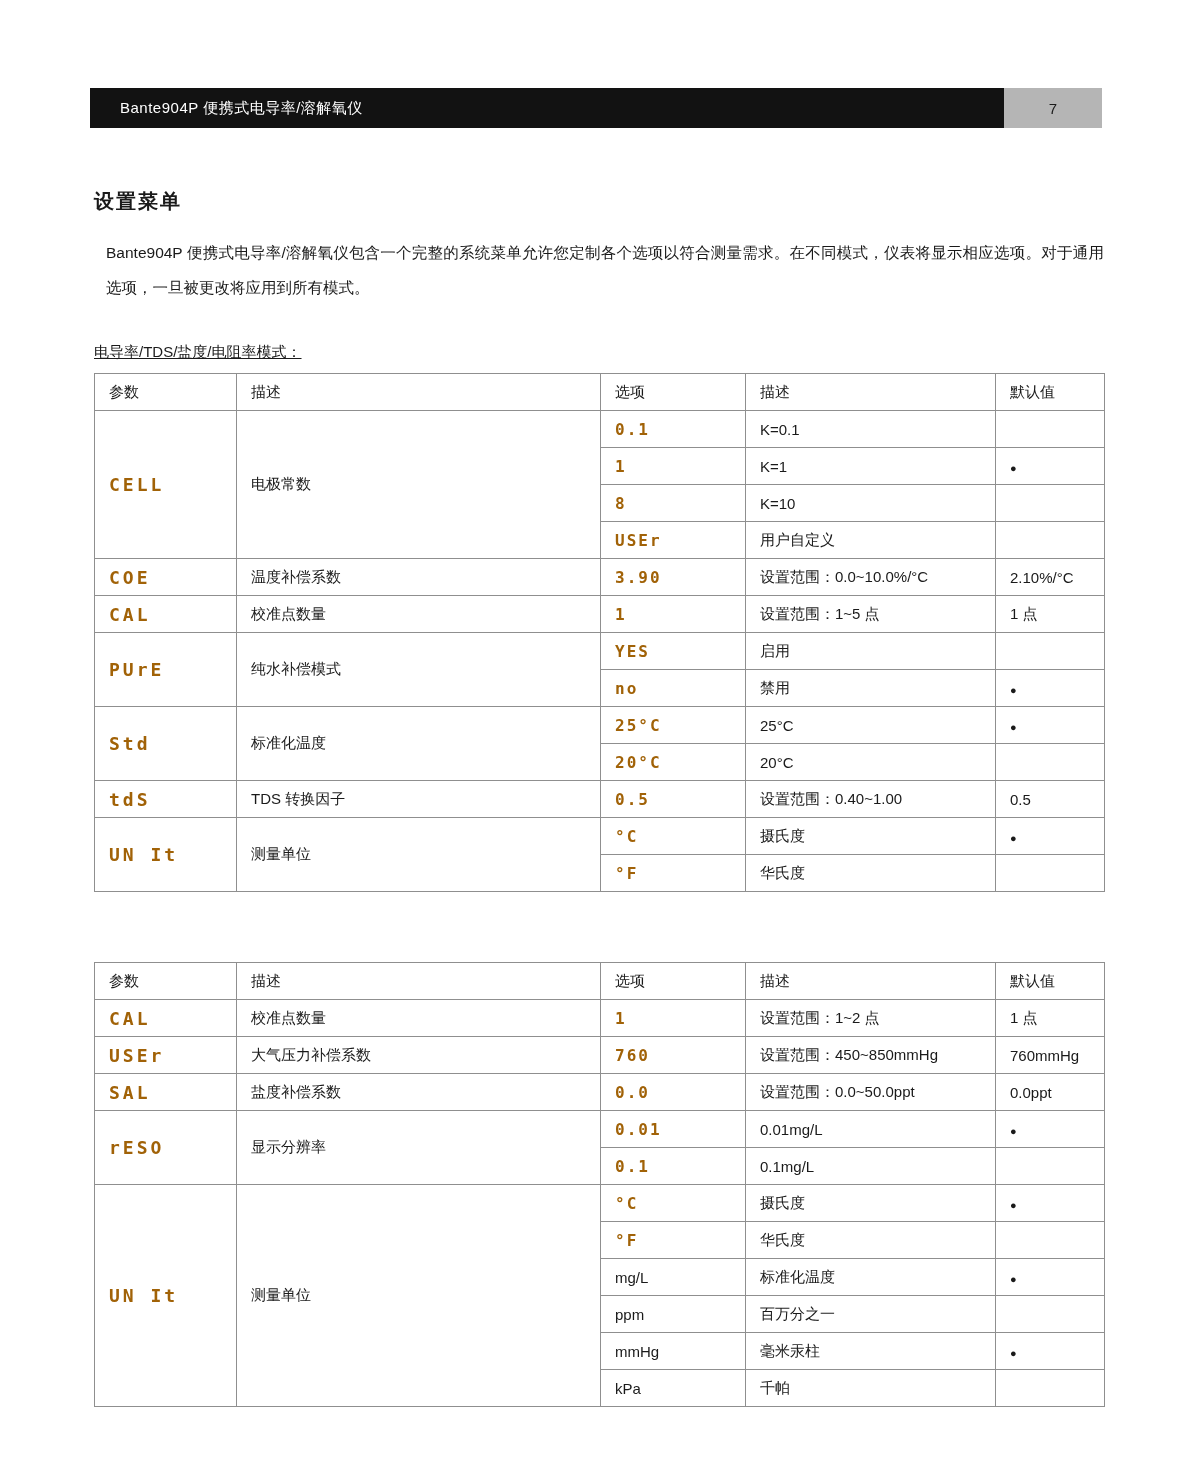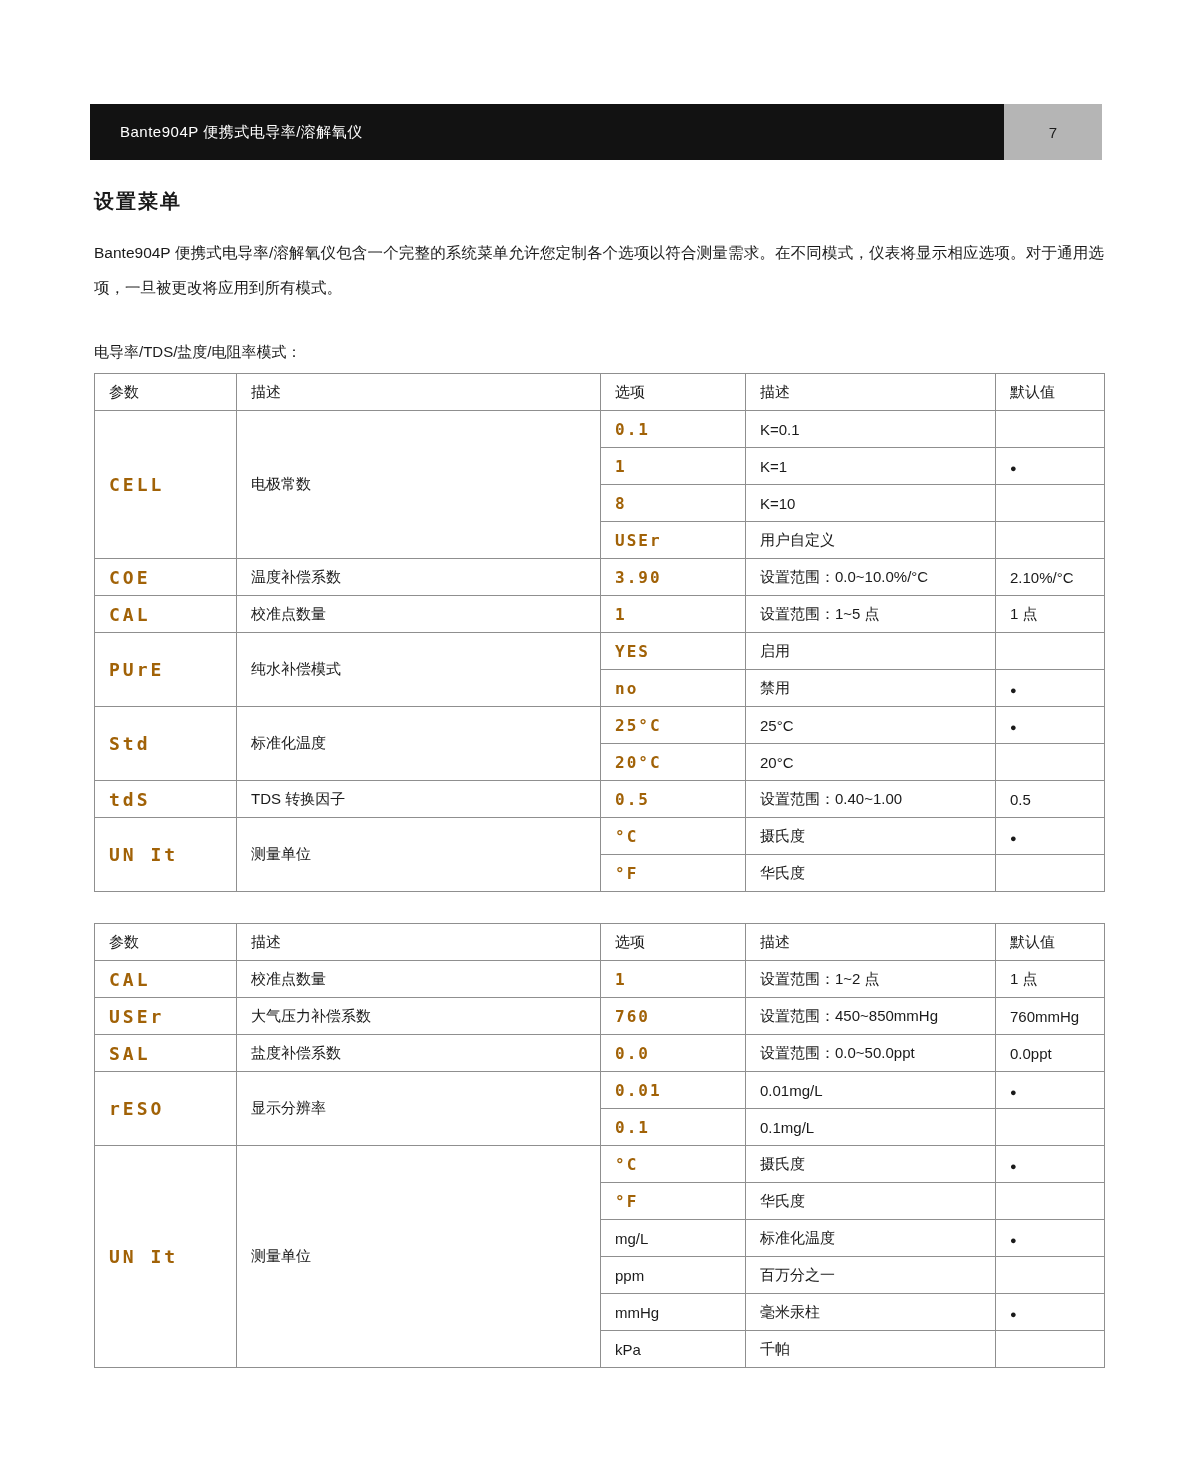--- a/index.html
+++ b/index.html
@@ -13,23 +13,23 @@
     width: 1200px;
     height: 1484px;
     background: #ffffff;
     overflow: hidden;
   }
 
   
   .header-bar {
     position: absolute;
     left: 90px;
-    top: 104px;
+    top: 88px;
     width: 1012px;
-    height: 56px;
+    height: 40px;
     display: flex;
     justify-content: center;
   }
   .header-title-box {
     flex: 1;
     background: #121212;
     color: #ffffff;
     display: flex;
     align-items: center;
     padding-left: 30px;
@@ -55,32 +55,33 @@
   }
   .section-title {
     font-size: 20px;
     font-weight: bold;
     margin: 0 0 20px 0;
     letter-spacing: 2px;
   }
   .intro {
     font-size: 15.5px;
     line-height: 35px;
-    margin: 0 0 38px 0;
+    margin: 0 0 38px 12px;
     text-align: justify;
   }
   .table-label {
     font-size: 15px;
     margin: 0 0 11px 0;
+    text-decoration: underline;
   }
   table {
     border-collapse: collapse;
     width: 1010px;
     table-layout: fixed;
-    margin-bottom: 31px;
+    margin-bottom: 70px;
   }
   th, td {
     border: 1px solid #8f8f8f;
     padding: 0 14px;
     height: 37px;
     font-size: 15px;
     font-weight: normal;
     text-align: left;
     vertical-align: middle;
     overflow: hidden;

